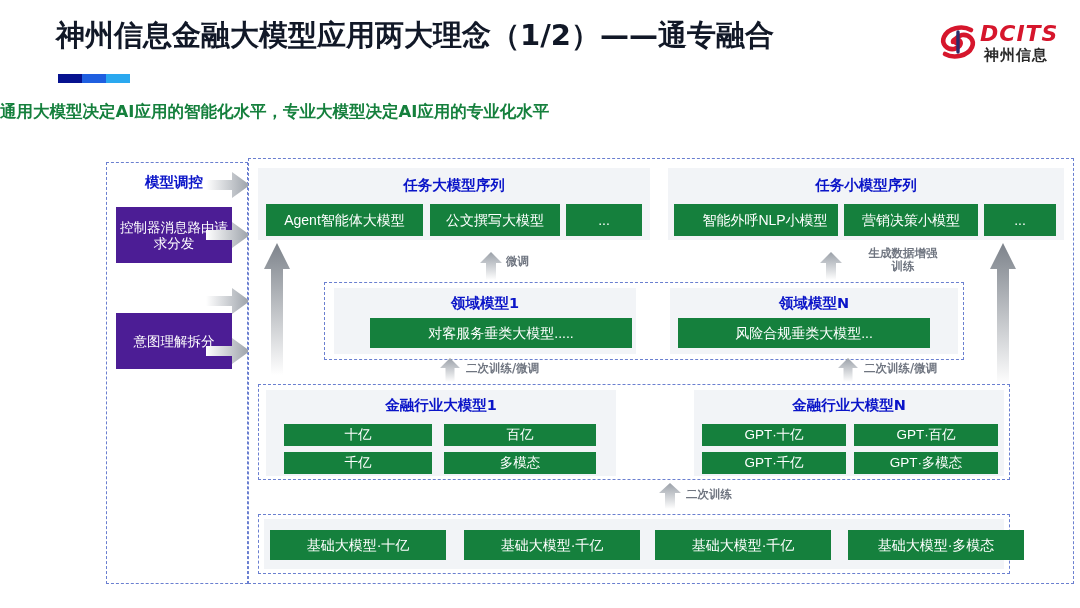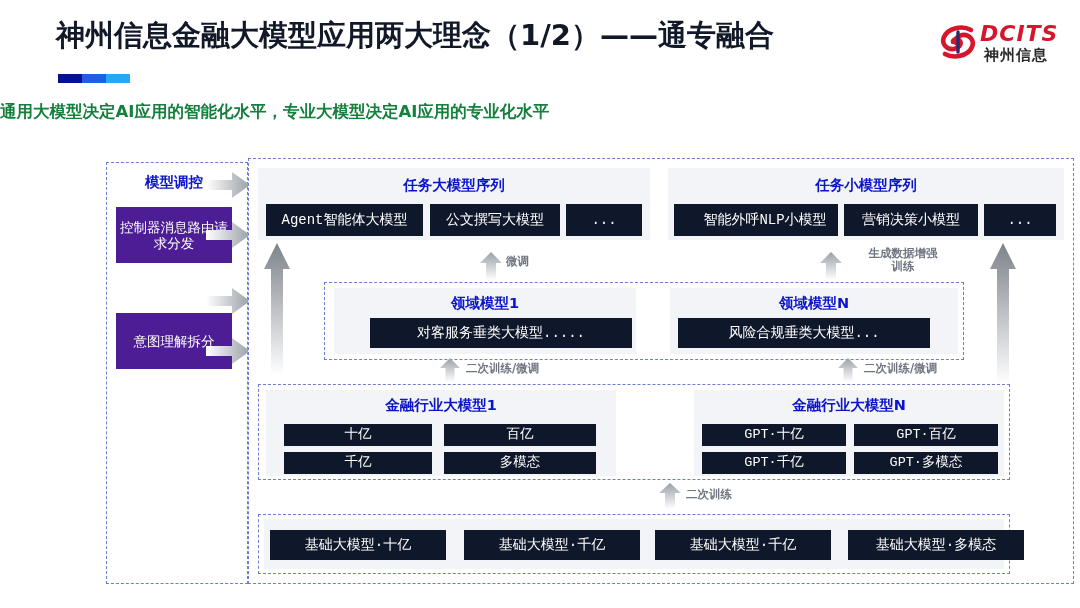--- a/index.html
+++ b/index.html
@@ -71,29 +71,29 @@
     position: absolute;
     width: 100%;
     text-align: center;
     font-size: 14.5px;
     font-weight: bold;
     color: #0a14c8;
     font-family: "DejaVu Sans", "Liberation Sans", sans-serif;
   }
   .bbox {
     position: absolute;
-    background: #0f172a;
+    background: #15803d;
     color: #ffffff;
     display: flex;
     align-items: center;
     justify-content: center;
     text-align: right;
     font-size: 14px;
     line-height: 1.18;
-    font-family: Liberation Mono, monospace;
+    font-family: Liberation Sans, sans-serif;
     padding: 0 3px;
   }
   .bbox.small { font-size: 13.5px; }
 
   .arrow-label {
     position: absolute;
     font-size: 11.5px;
     font-weight: bold;
     color: #6f7580;
     white-space: nowrap;

